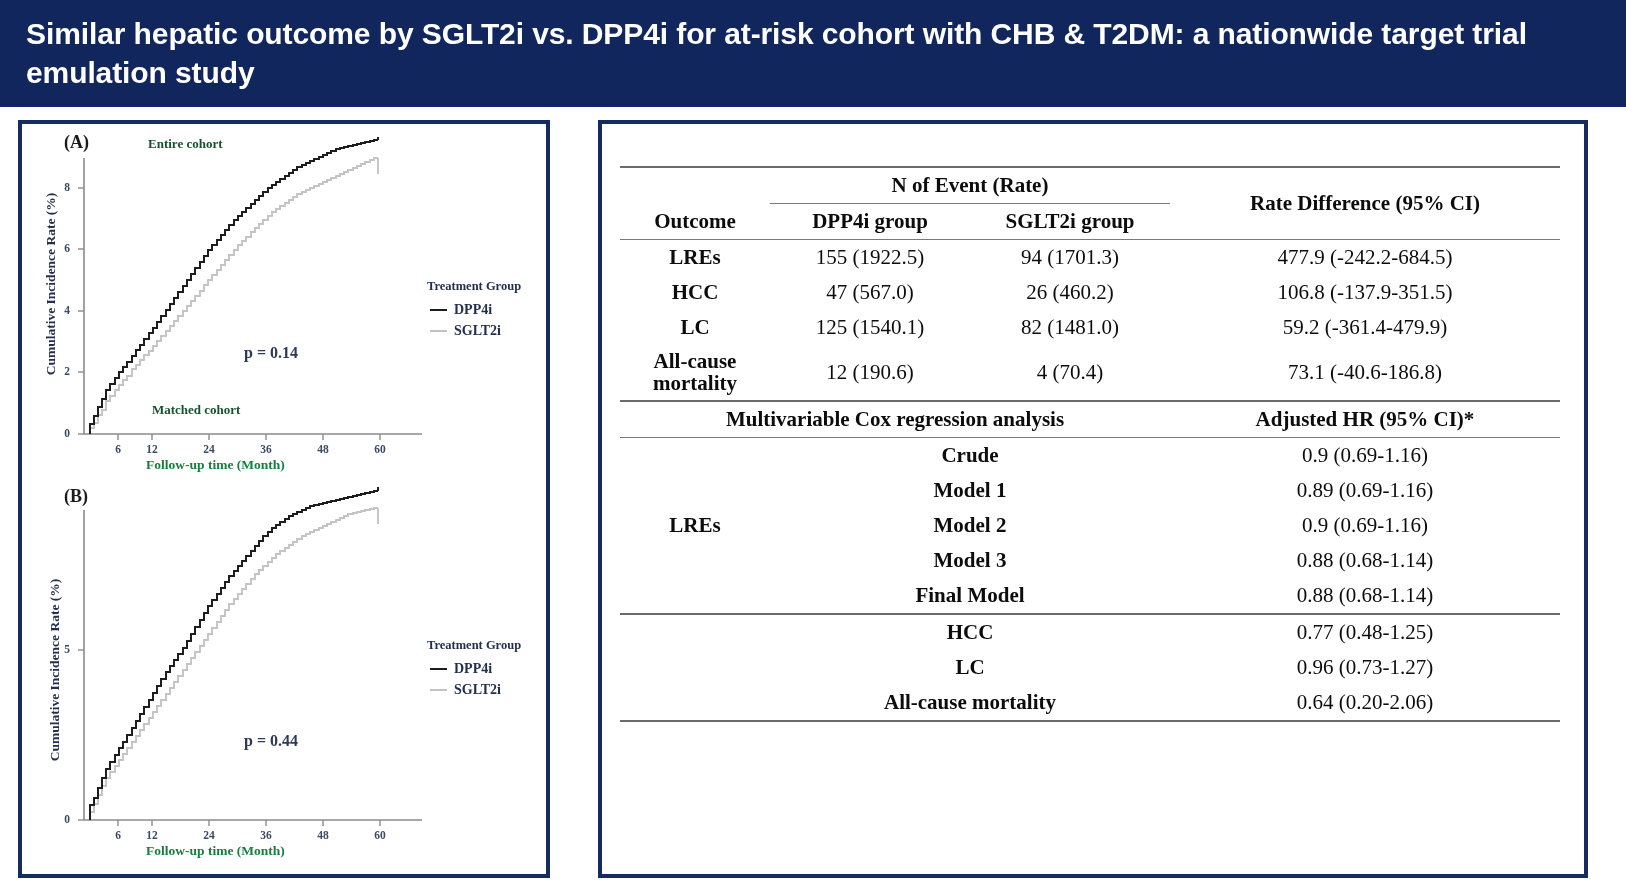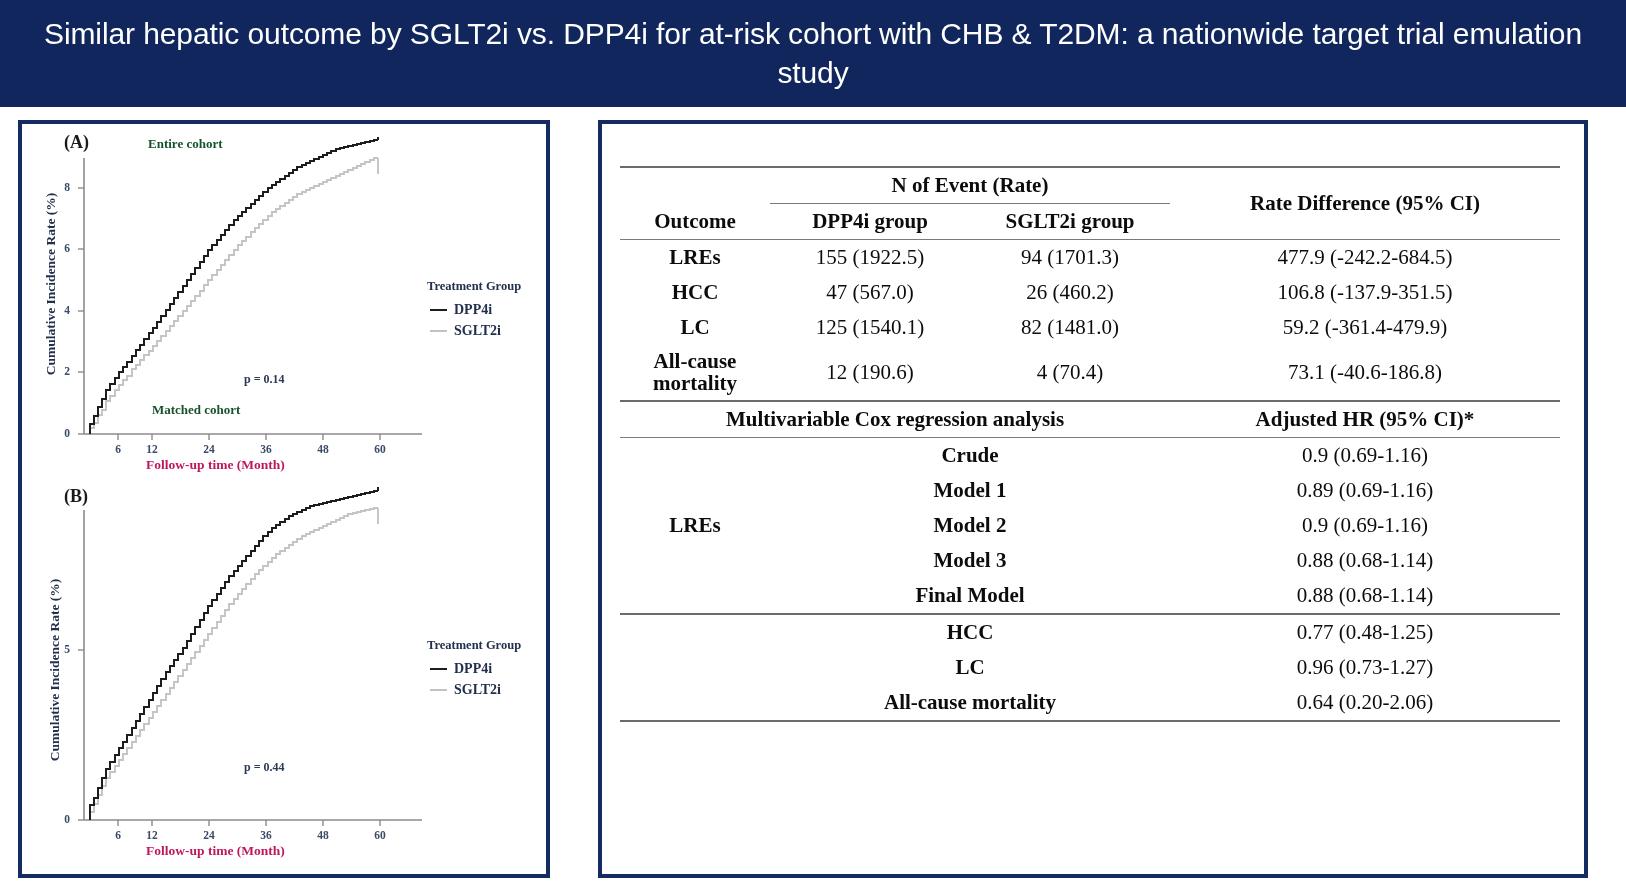--- a/index.html
+++ b/index.html
@@ -15,24 +15,24 @@
   .title-banner {
     position: absolute; left: 0; top: 0;
     width: 1626px; height: 107px;
     background: #10265c;
     display: flex; align-items: center; justify-content: center;
     padding: 0 26px;
   }
   .title-text {
     color: #ffffff;
     font-family: "Liberation Sans", sans-serif;
-    font-weight: normal;
+    font-weight: bold;
     font-size: 30px;
     line-height: 1.28;
-    text-align: center;
+    text-align: left;
     letter-spacing: -0.1px;
   }
 
   
   .panel {
     position: absolute;
     background: #ffffff;
     border: 4px solid #152c63;
   }
   #left-panel  { left: 18px;  top: 120px; width: 532px; height: 758px; }
@@ -60,35 +60,34 @@
     font-family: "Liberation Serif", serif;
     font-weight: bold; font-size: 13.5px; color: #23304d;
     transform-origin: 50% 50%;
     transform: rotate(-90deg);
     white-space: nowrap;
     text-align: center;
   }
   .xlab {
     position: absolute;
     font-family: "Liberation Serif", serif;
-    font-weight: bold; font-size: 13.5px; color: #be185d;
+    font-weight: bold; font-size: 13.5px; color: #15803d;
     white-space: nowrap;
   }
   .tick-lbl {
     position: absolute;
     font-family: "Liberation Serif", serif;
     font-weight: bold; font-size: 11.5px; color: #3b4a66;
     white-space: nowrap; text-align: center;
   }
   .pval {
     position: absolute;
     font-family: "Liberation Serif", serif;
-    font-weight: bold; font-size: 12px; color: #2c3a57;
-    white-space: nowrap;
-    margin-top: 28px;
+    font-weight: bold; font-size: 16px; color: #2c3a57;
+    white-space: nowrap;
   }
   .legend-title {
     position: absolute;
     font-family: "Liberation Serif", serif;
     font-weight: bold; font-size: 12.5px; color: #23304d;
     white-space: nowrap;
     text-align: right;
   }
   .legend-row {
     position: absolute;

